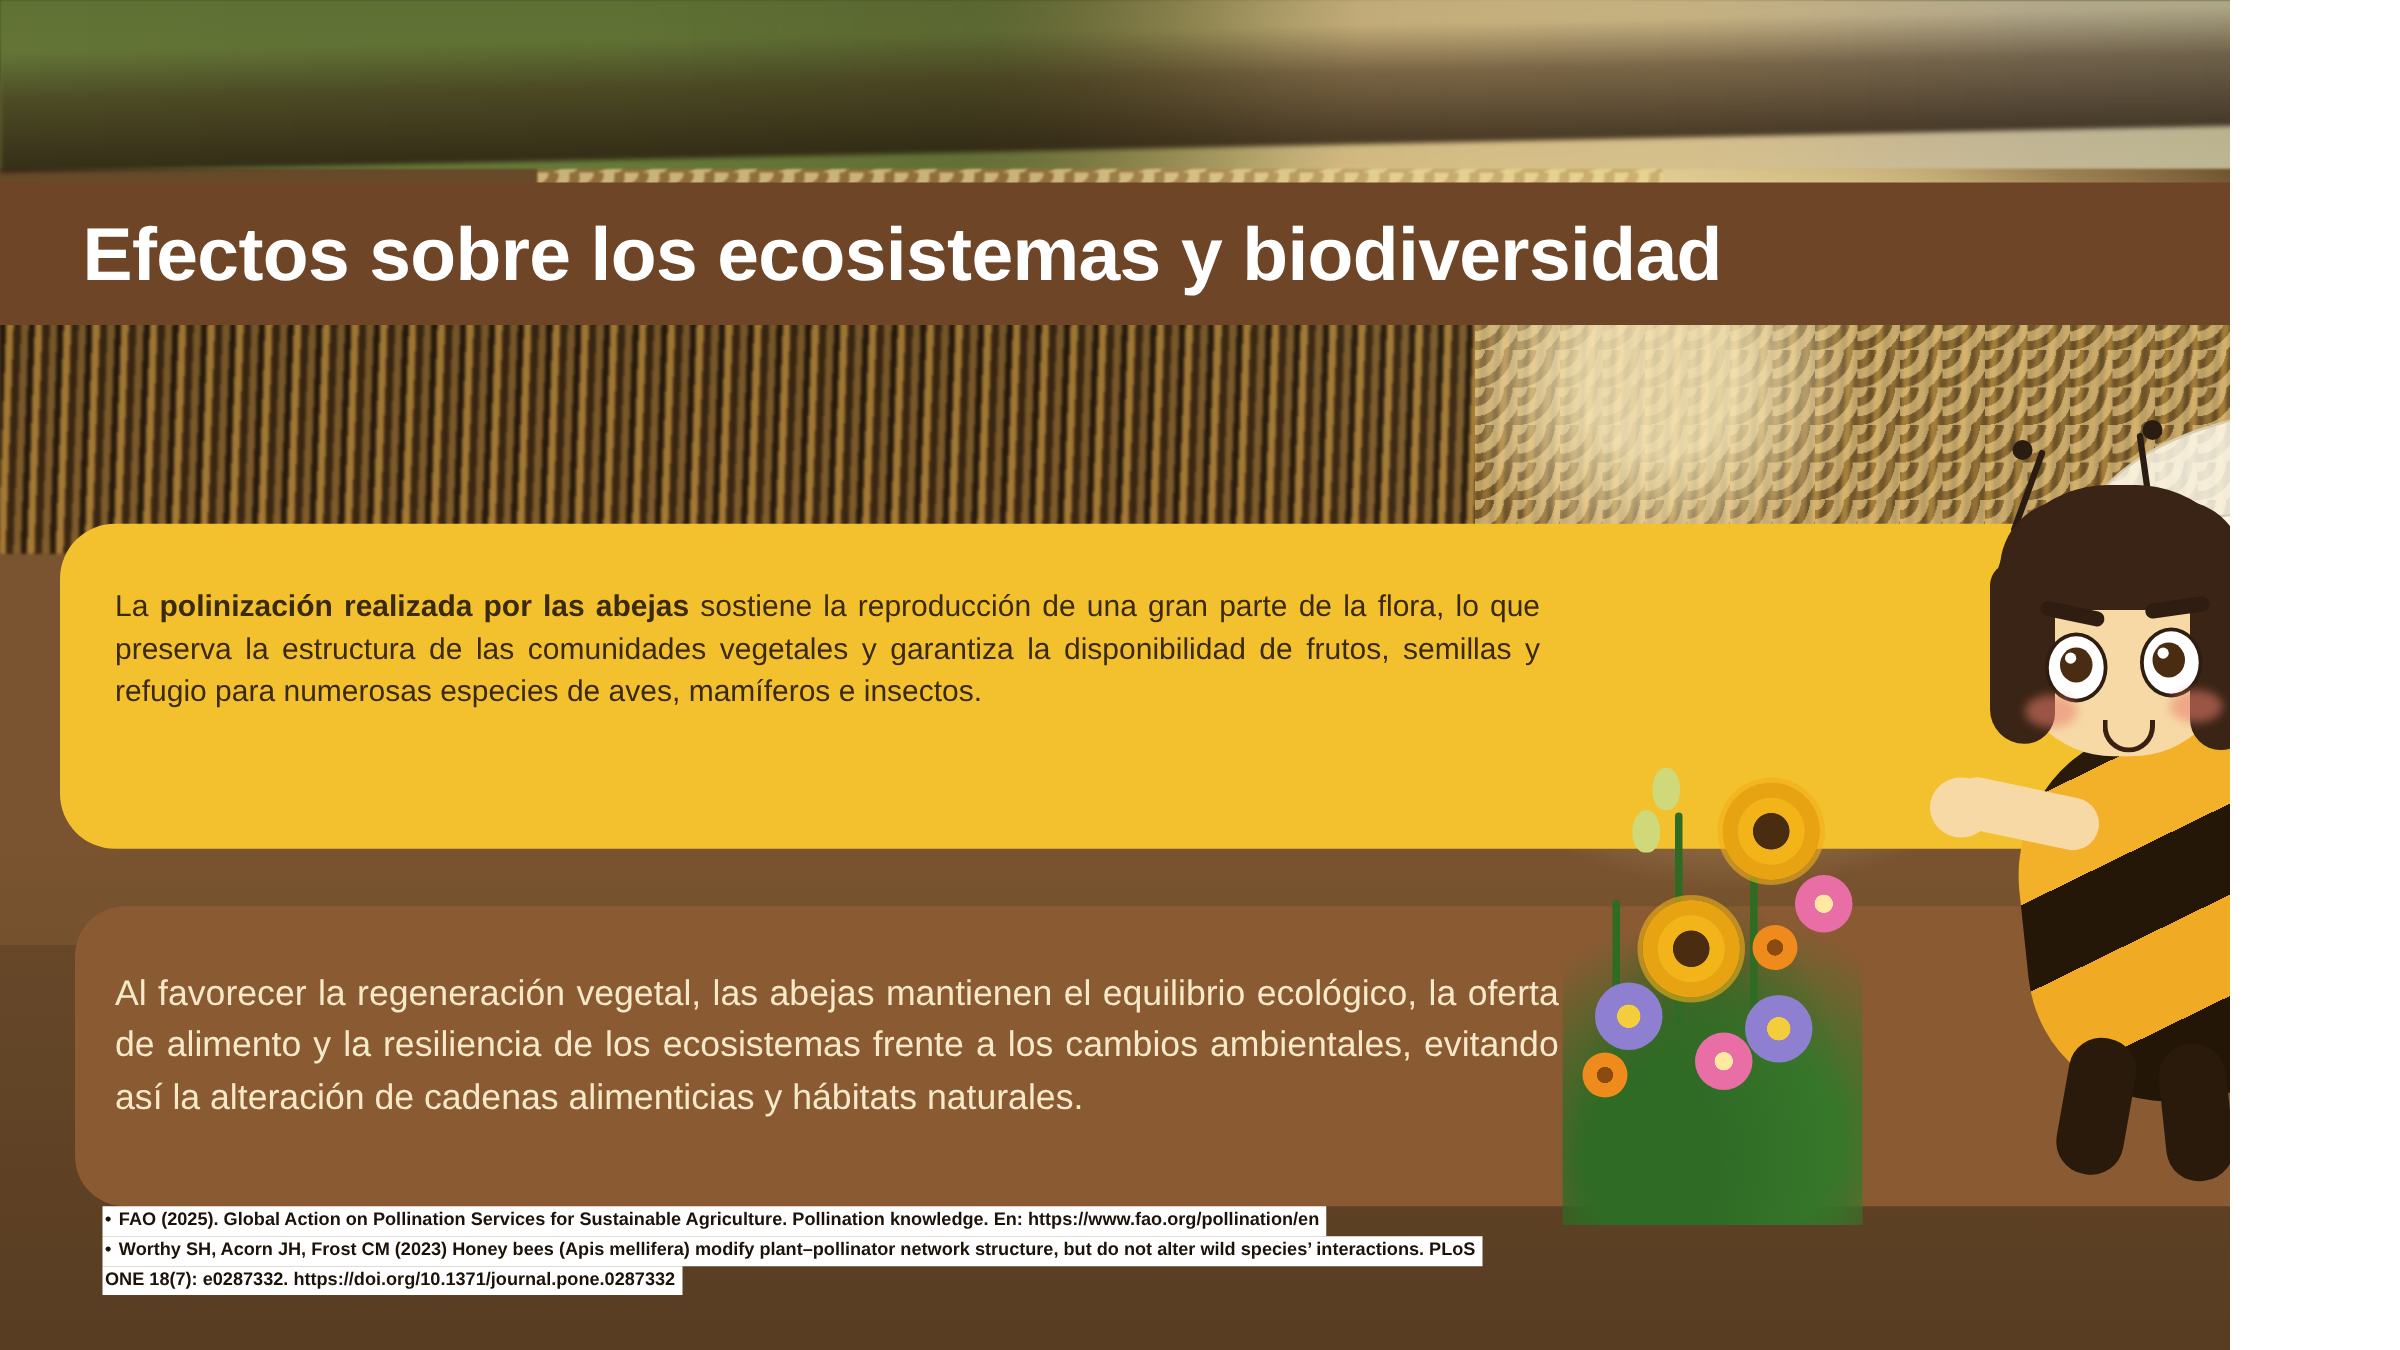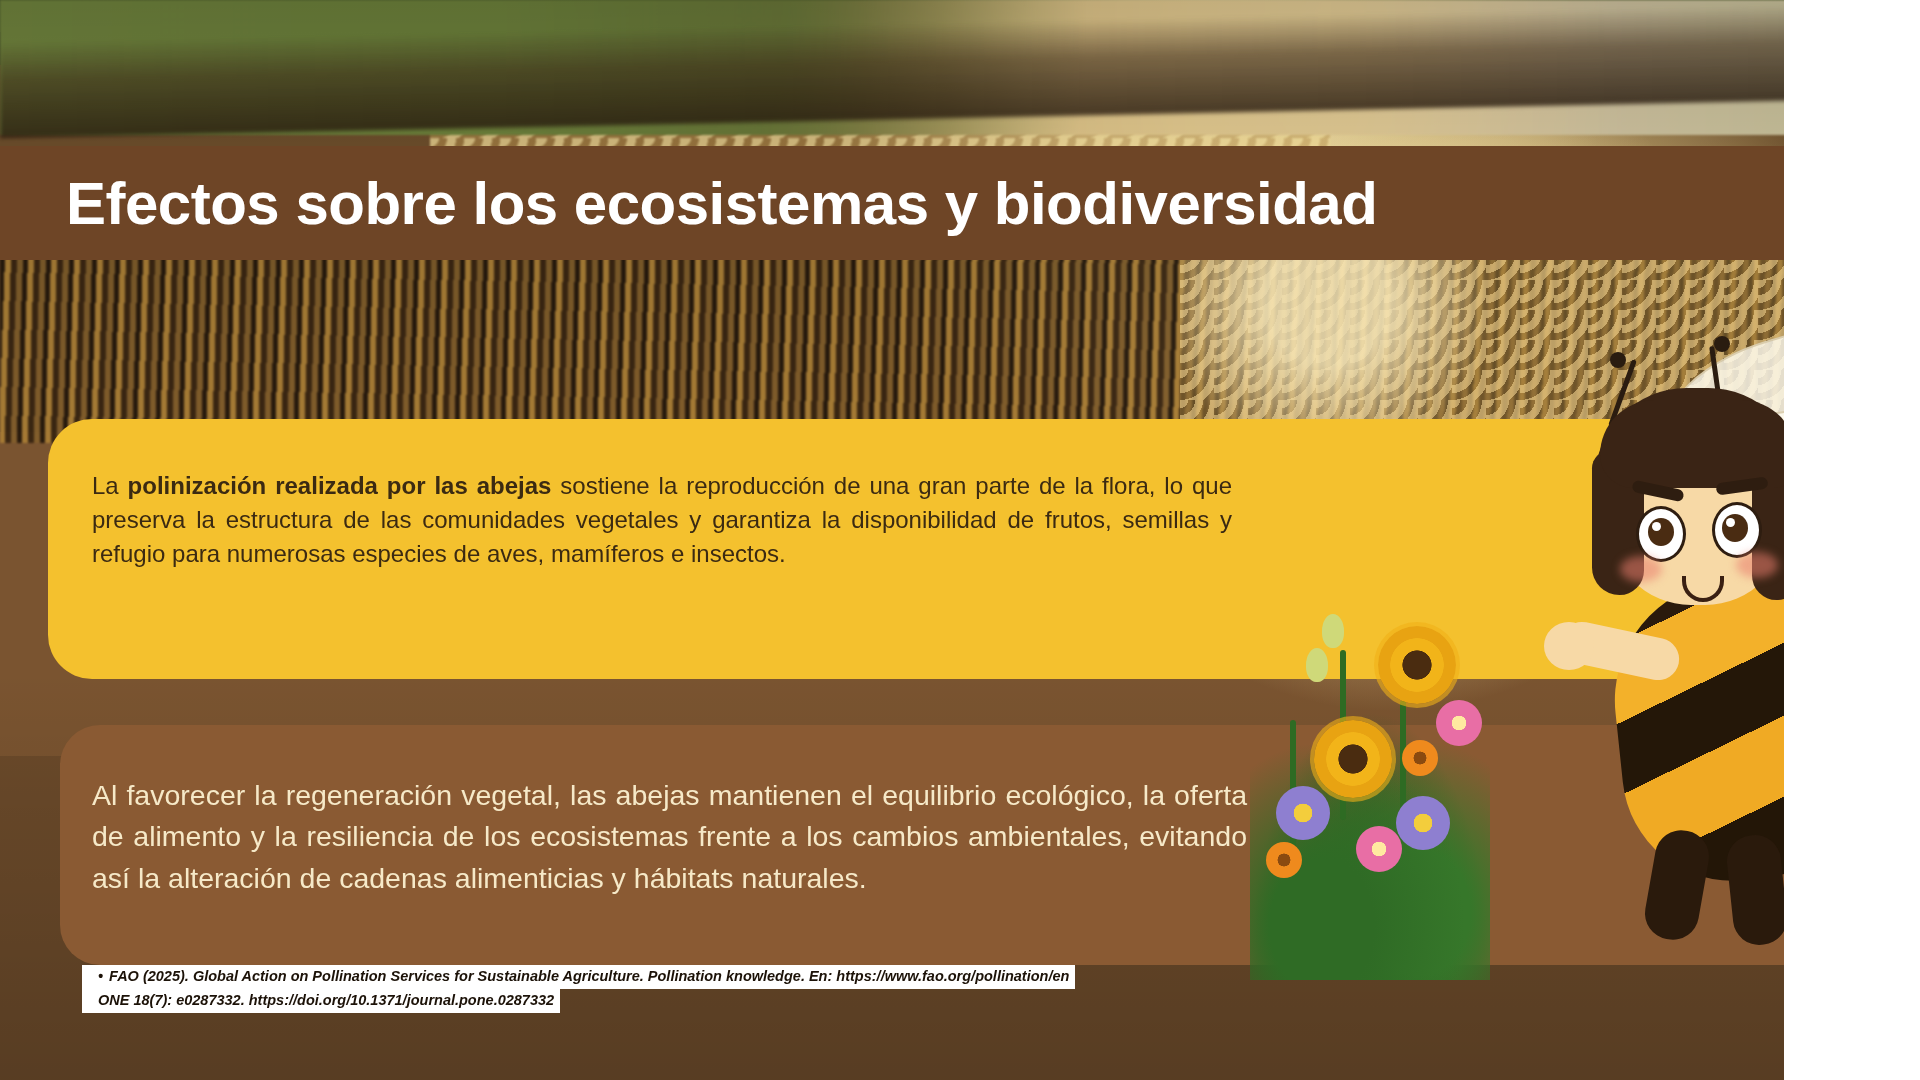--- a/index.html
+++ b/index.html
@@ -142,23 +142,22 @@
     position: absolute;
     left: 82px; top: 965px;
     color: #1c1208;
     font-size: 14.5px;
     line-height: 1.5;
     font-weight: 700;
   }
   .refs .ref {
     background: #ffffff;
     display: table;
-    padding: 1px 6px 1px 16px;
+    padding: 1px 6px 1px 2px;
     white-space: nowrap;
-    font-style: italic;
   }
   .refs .ref .bullet { margin-right: 6px; }
 
   
   .mascot {
     position: absolute;
     left: 1500px; top: 330px;
     width: 400px; height: 620px;
   }
   .wing {
@@ -359,17 +358,21 @@
     <div class="cheek cheek-r"></div>
     <div class="mouth"></div>
   </div>
 
   <div class="refs">
     <div class="ref">
       <span class="bullet">•</span>
         <span>FAO (2025). Global Action on Pollination Services for Sustainable Agriculture. Pollination knowledge. En: https://www.fao.org/pollination/en</span>
     </div>
     <div class="ref">
+      <span class="bullet">•</span>
+        <span>Worthy SH, Acorn JH, Frost CM (2023) Honey bees (Apis mellifera) modify plant–pollinator network structure, but do not alter wild species’ interactions. PLoS</span>
+    </div>
+    <div class="ref">
       <span>ONE 18(7): e0287332. https://doi.org/10.1371/journal.pone.0287332</span>
     </div>
   </div>
 
 </div>
 
 </body></html>

